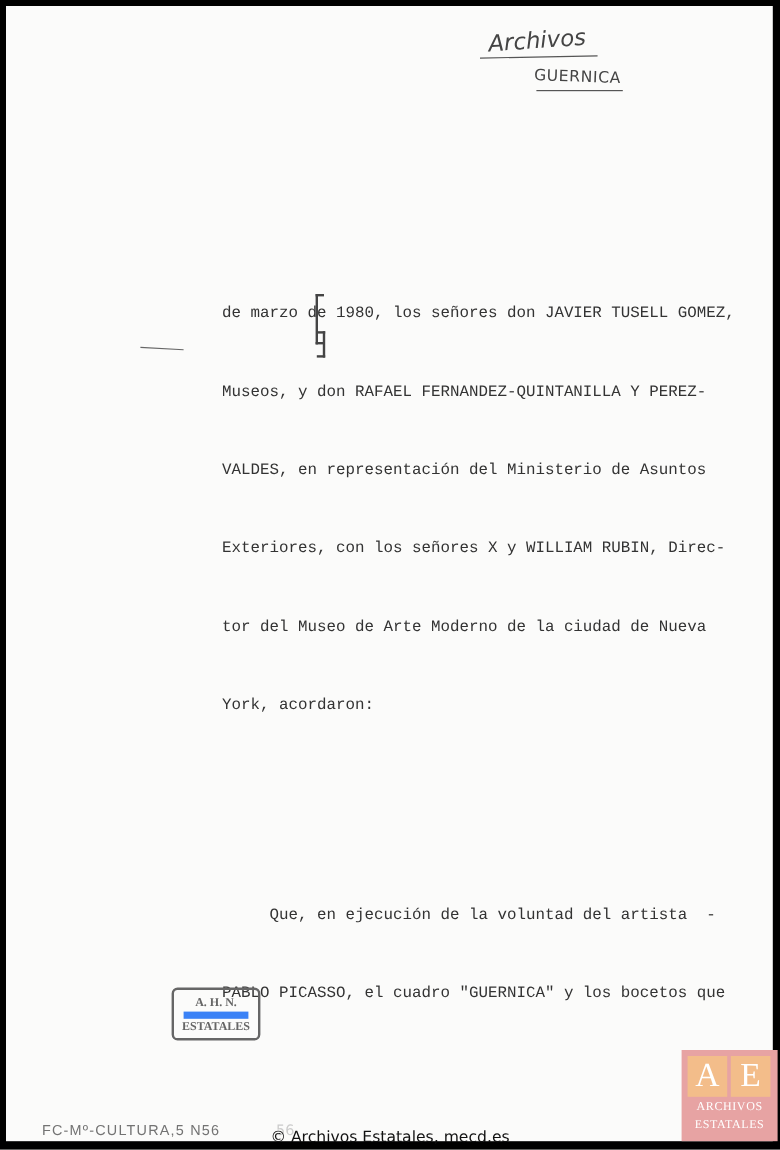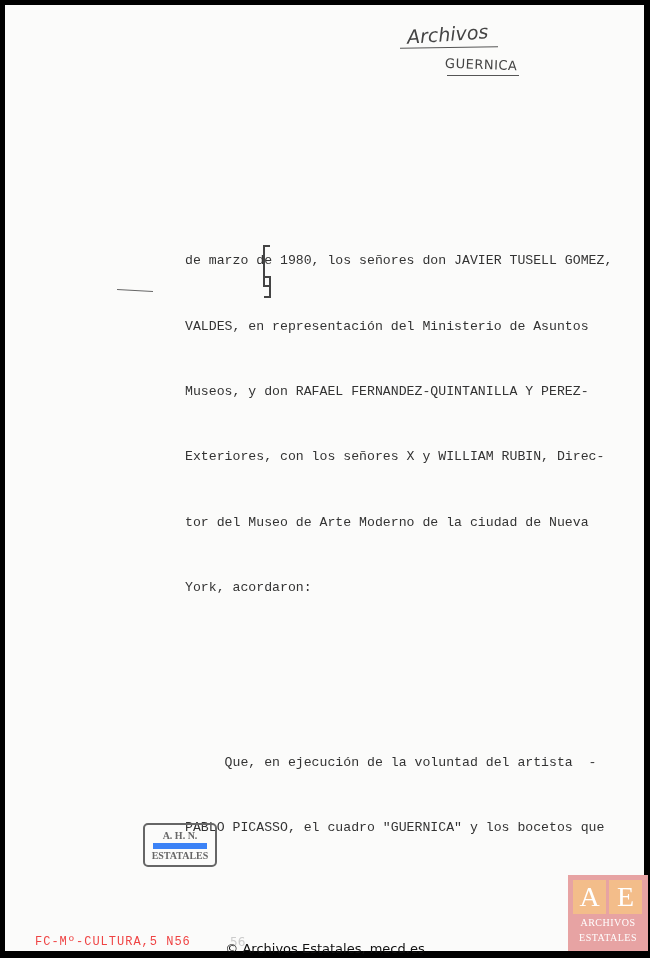--- a/index.html
+++ b/index.html
@@ -28,21 +28,21 @@
   .bracket-close { left:259px; top:271px; width:5px; height:18px; border-left:none; }
   .margin-mark { position:absolute; left:112px; top:285px; width:36px; height:1px; background:#666; transform:rotate(3deg); }
 
   .stamp {
     position:absolute; left:138px; top:818px; width:70px; height:40px;
     border:2px solid #666; border-radius:5px;
     font-family:"Liberation Serif", serif; font-weight:bold; color:#666; text-align:center; font-size:10px; line-height:14px;
   }
   .stamp .top { border-bottom:6px solid #3b82f6; margin:4px 8px 0; }
 
-  .ref-note { position:absolute; left:30px; top:930px; font-family:Liberation Mono, monospace; font-size:12px; color:#ef4444; letter-spacing:1px; }
+  .ref-note { position:absolute; left:30px; top:930px; font-family:Liberation Sans, sans-serif; font-size:12px; color:#737373; letter-spacing:1px; }
   .ref-faint { position:absolute; left:225px; top:930px; font-family:"DejaVu Sans", sans-serif; font-size:12px; color:#ccc; }
 
   .watermark {
     position:absolute; left:563px; top:870px; width:80px; height:76px; background:#e7a3a3;
   }
   .wm-letters { display:flex; gap:3px; padding:5px 5px 0; }
   .wm-box { width:33px; height:34px; background:#f3bd8a; color:#fff; font-family:"Liberation Serif", serif; font-size:28px; text-align:center; line-height:34px; }
   .wm-text { color:#fff; font-family:"Liberation Serif", serif; font-size:10px; text-align:center; line-height:12px; margin-top:3px; letter-spacing:0.5px; }
 
   .copyright {
@@ -55,22 +55,22 @@
 
 <div class="page">
   <span class="hand hand-archivos">Archivos</span>
   <div class="hand-archivos-line"></div>
   <span class="hand hand-guernica">GUERNICA</span>
   <div class="hand-guernica-line"></div>
 
   <div class="body-text">
     <div class="para">
       <span class="line">de marzo de 1980, los señores don JAVIER TUSELL GOMEZ,</span>
+      <span class="line">Museos, y don RAFAEL FERNANDEZ-QUINTANILLA Y PEREZ-</span>
       <span class="line">VALDES, en representación del Ministerio de Asuntos</span>
-      <span class="line">Museos, y don RAFAEL FERNANDEZ-QUINTANILLA Y PEREZ-</span>
       <span class="line">Exteriores, con los señores X y WILLIAM RUBIN, Direc-</span>
       <span class="line">tor del Museo de Arte Moderno de la ciudad de Nueva</span>
       <span class="line">York, acordaron:</span>
     </div>
     <div class="para">
       <span class="line">     Que, en ejecución de la voluntad del artista  -</span>
       <span class="line">PABLO PICASSO, el cuadro "GUERNICA" y los bocetos que</span>
       
       
       

